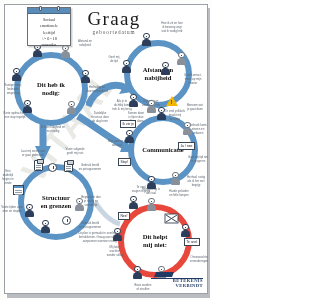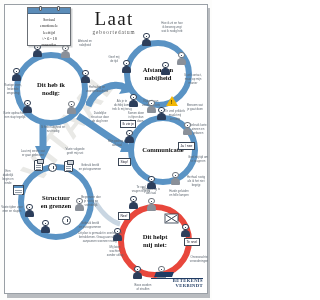--- a/index.html
+++ b/index.html
@@ -259,21 +259,21 @@
 </head>
 <body>
 
 <div id="poster">
   <div class="frame-shadow"></div>
   <div class="frame"></div>
 
   <div class="watermark">VITAAL</div>
 
   <div class="title-block">
-    <div class="title">Laat</div>
+    <div class="title">Graag</div>
     <div class="subtitle">geboortedatum</div>
   </div>
 
   <div class="calendar">
     <div class="cal-head">
       <span class="cal-ring r1"></span>
       <span class="cal-ring r2"></span>
     </div>
     <div class="cal-body">
       <div>Sociaal</div>

